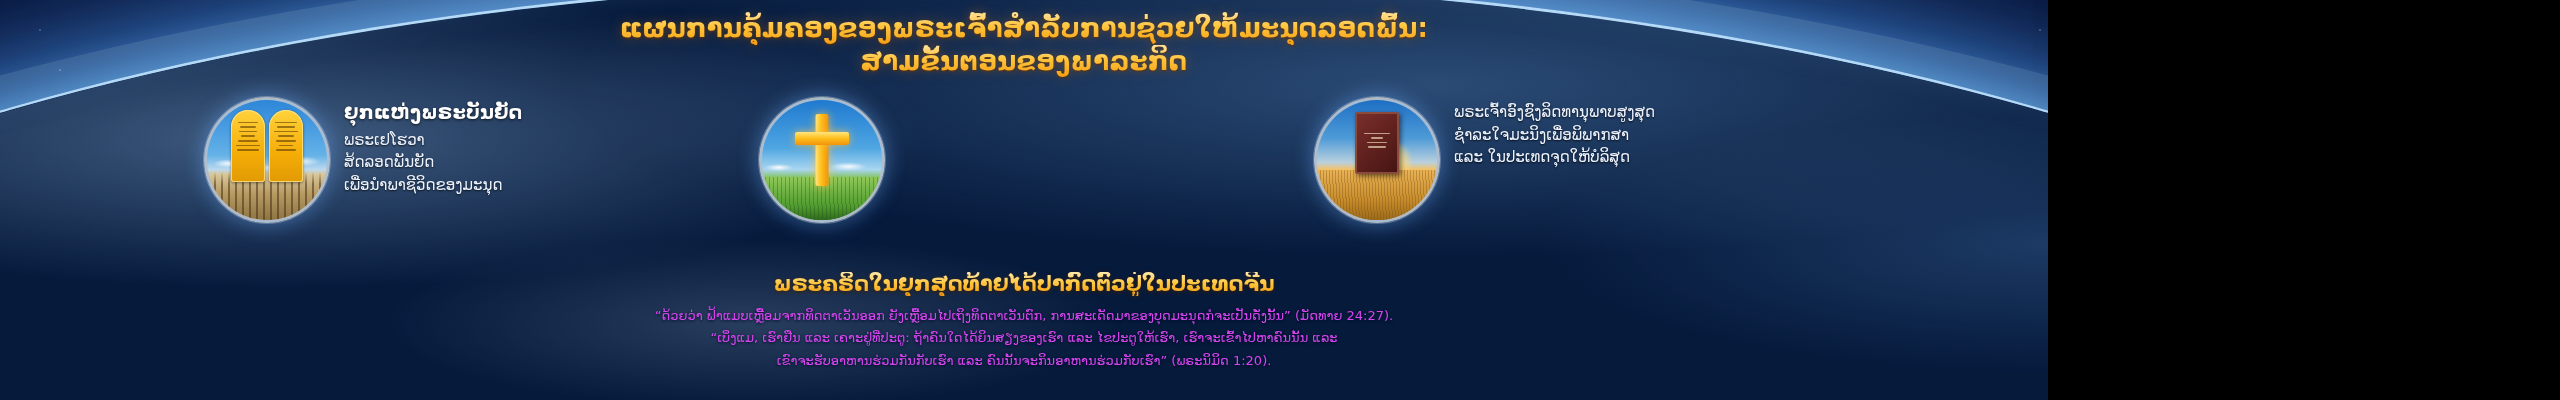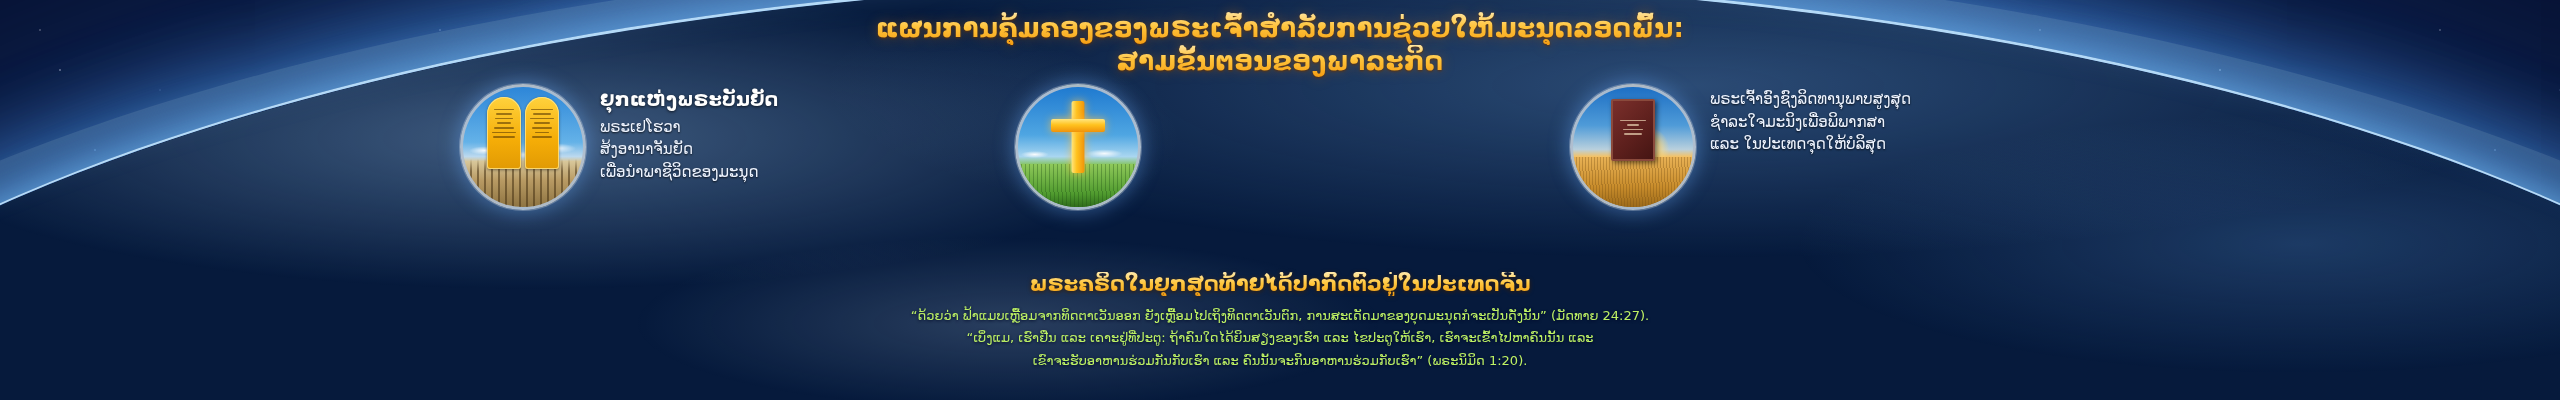--- a/index.html
+++ b/index.html
@@ -2,21 +2,21 @@
 <html><head>
 <meta charset="utf-8">
 <style>
   html, body {
     margin: 0;
     padding: 0;
     background: #000;
   }
   #banner {
     position: relative;
-    width: 2560px;
+    width: 2048px;
     height: 400px;
     overflow: hidden;
     font-family: "DejaVu Sans", "Liberation Sans", sans-serif;
     background:
       radial-gradient(ellipse 1400px 500px at 50% 115%, rgba(120,190,255,0.55) 0%, rgba(40,110,200,0.30) 28%, rgba(10,35,95,0.0) 62%),
       radial-gradient(ellipse 900px 420px at 22% 45%, rgba(25,60,150,0.55) 0%, rgba(8,22,70,0.0) 70%),
       radial-gradient(ellipse 1000px 420px at 78% 40%, rgba(22,55,140,0.45) 0%, rgba(8,22,70,0.0) 70%),
       linear-gradient(180deg, #040b26 0%, #061233 18%, #0a1c४6 40%, #0a1b44 55%, #0c2252 70%, #123a7e 85%, #0e2a60 100%);
     background-color: #071234;
   }
@@ -130,21 +130,21 @@
     background: linear-gradient(180deg, #ffe9a8 0%, #ffc83f 45%, #f59e13 100%);
     -webkit-background-clip: text;
     background-clip: text;
     -webkit-text-fill-color: transparent;
     text-shadow: 0 0 14px rgba(255,170,40,0.25);
     filter: drop-shadow(0 1px 1px rgba(90,40,0,0.85));
   }
   
   .panels {
     position: absolute;
-    top: 84px;
+    top: 97px;
     left: 50%;
     transform: translateX(-50%);
     width: 1640px;
     display: flex;
     justify-content: space-between;
     align-items: flex-start;
     z-index: 20;
   }
   .panel {
     display: flex;
@@ -298,21 +298,21 @@
     position: absolute;
     top: 305px;
     left: 50%;
     transform: translateX(-50%);
     width: 1300px;
     text-align: center;
     z-index: 21;
   }
   .sline {
     font-size: 13px;
-    color: #bef264;
+    color: #d946ef;
     line-height: 1.72;
     text-shadow: 0 1px 3px rgba(0,10,40,0.95);
     white-space: nowrap;
   }
 </style>
 </head>
 <body>
 
 <div id="banner">
 
@@ -352,21 +352,21 @@
               <div class="ln" style="width:48%"></div>
             <div class="ln" style="width:60%"></div>
               <div class="ln" style="width:42%"></div>
             <div class="ln" style="width:56%"></div>
           </div>
         </div>
       </div>
       <div class="ptext">
         <div class="phead">ຍຸກແຫ່ງພຣະບັນຍັດ</div>
         <div class="pline">ພຣະເຢໂຮວາ</div>
-        <div class="pline">ສ້ງອານາຈັນຍັດ</div>
+        <div class="pline">ສ້ດລອດພັນຍັດ</div>
         <div class="pline">ເພື່ອນຳພາຊີວິດຂອງມະນຸດ</div>
       </div>
     </div>
 
     <div class="panel">
       <div class="circle c2">
         <div class="clouds"></div>
         <div class="grass"></div>
         <div class="cross">
           <div class="v"></div>

